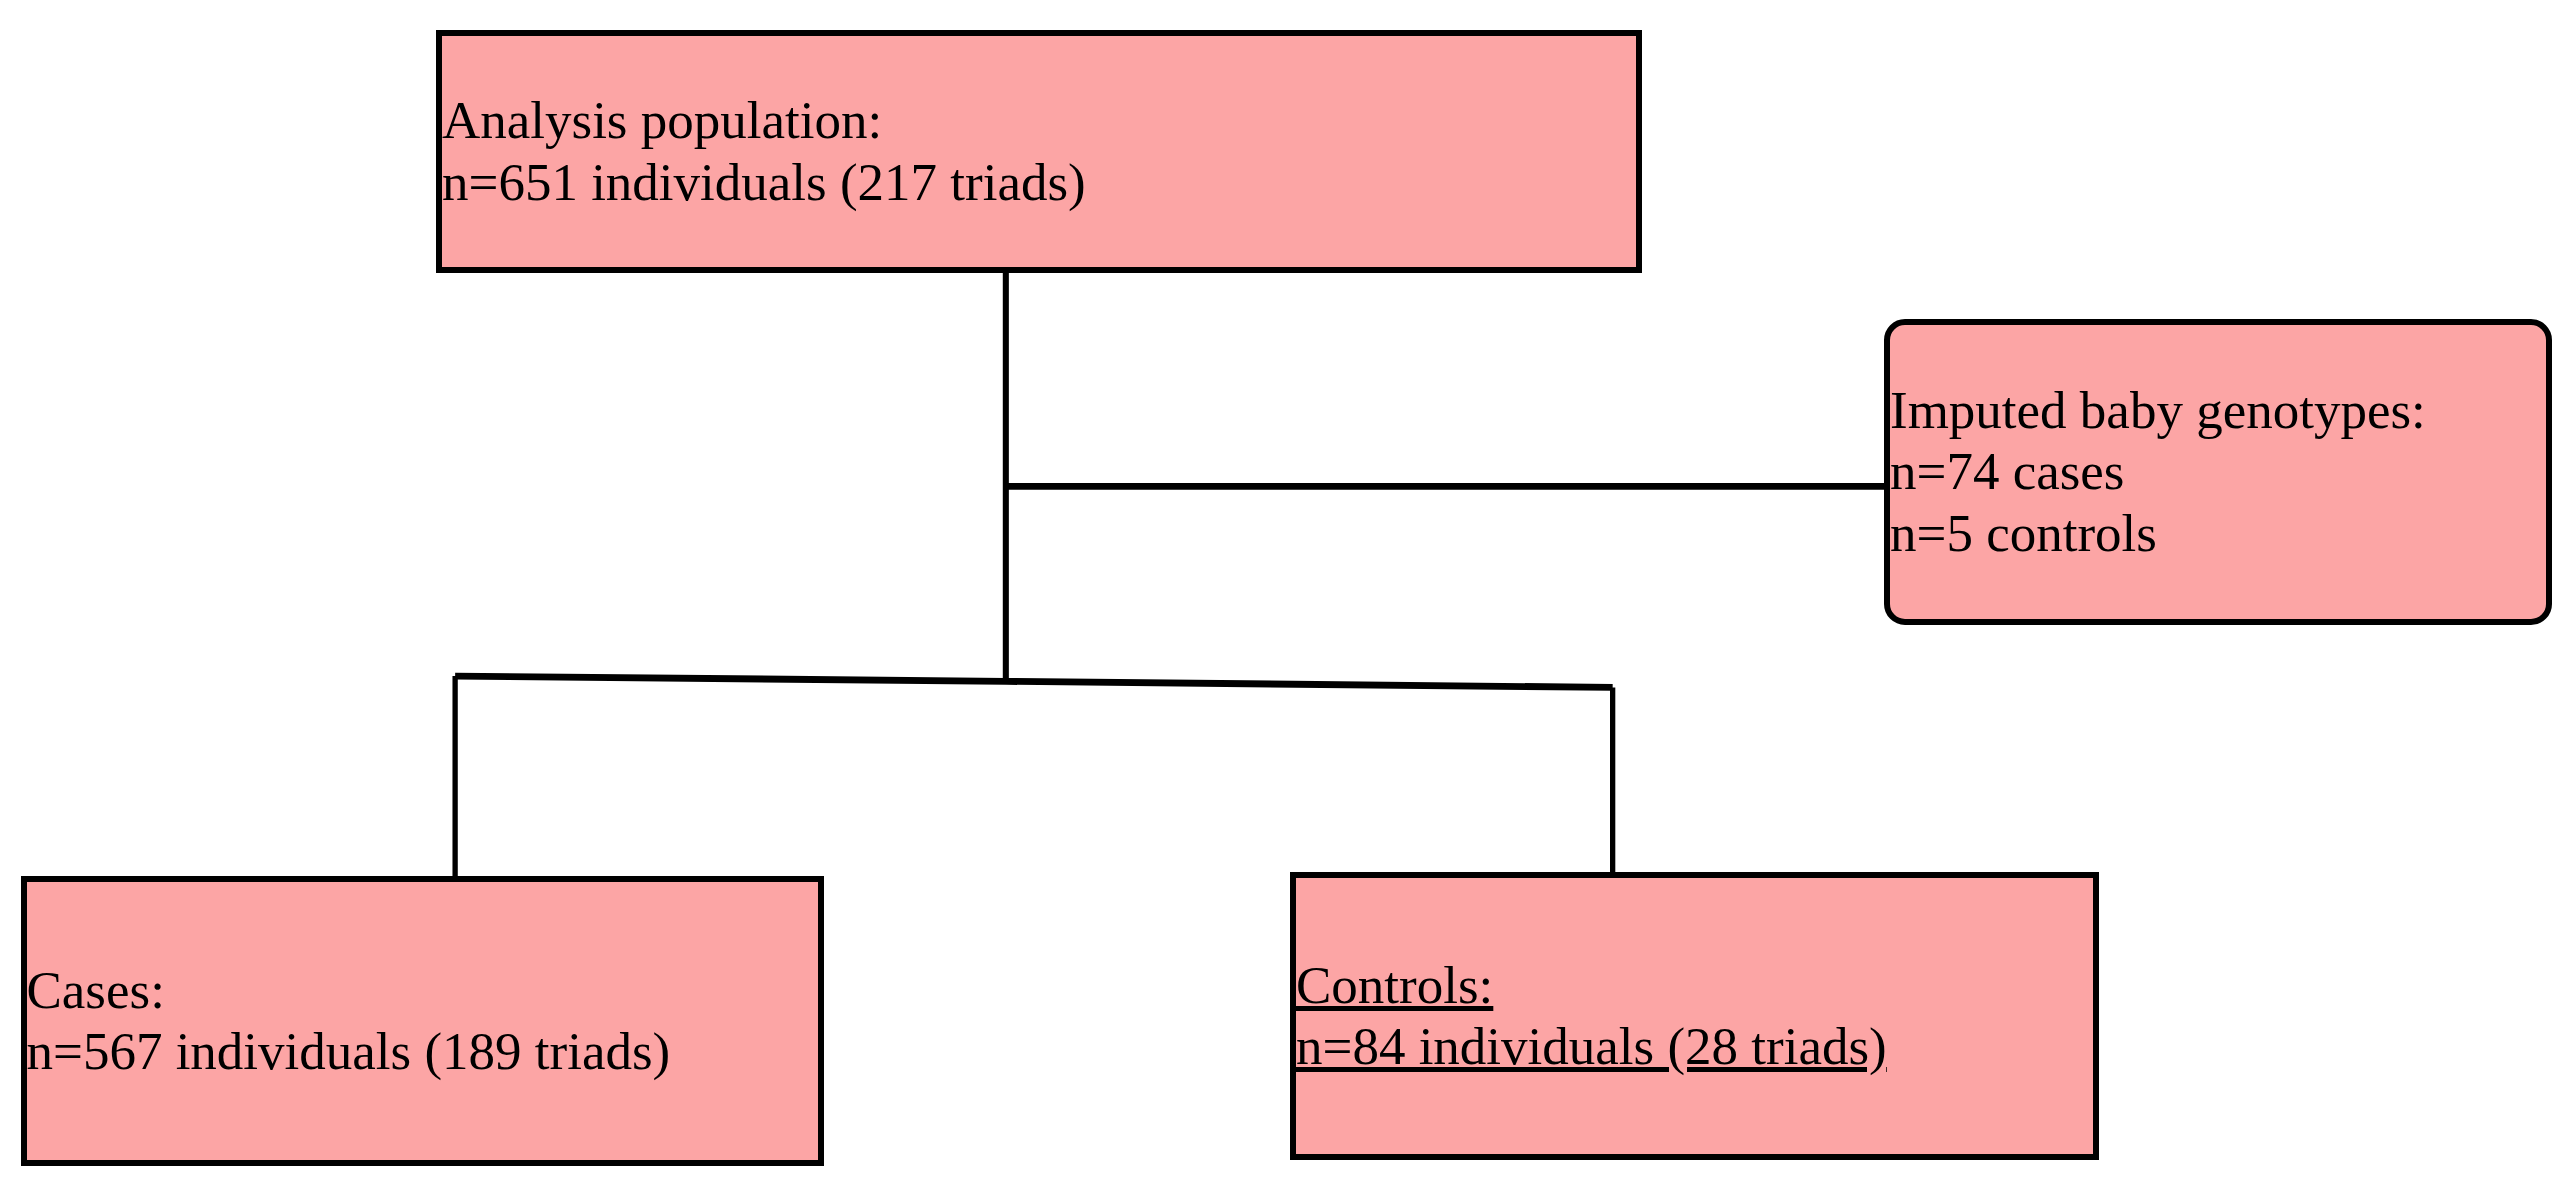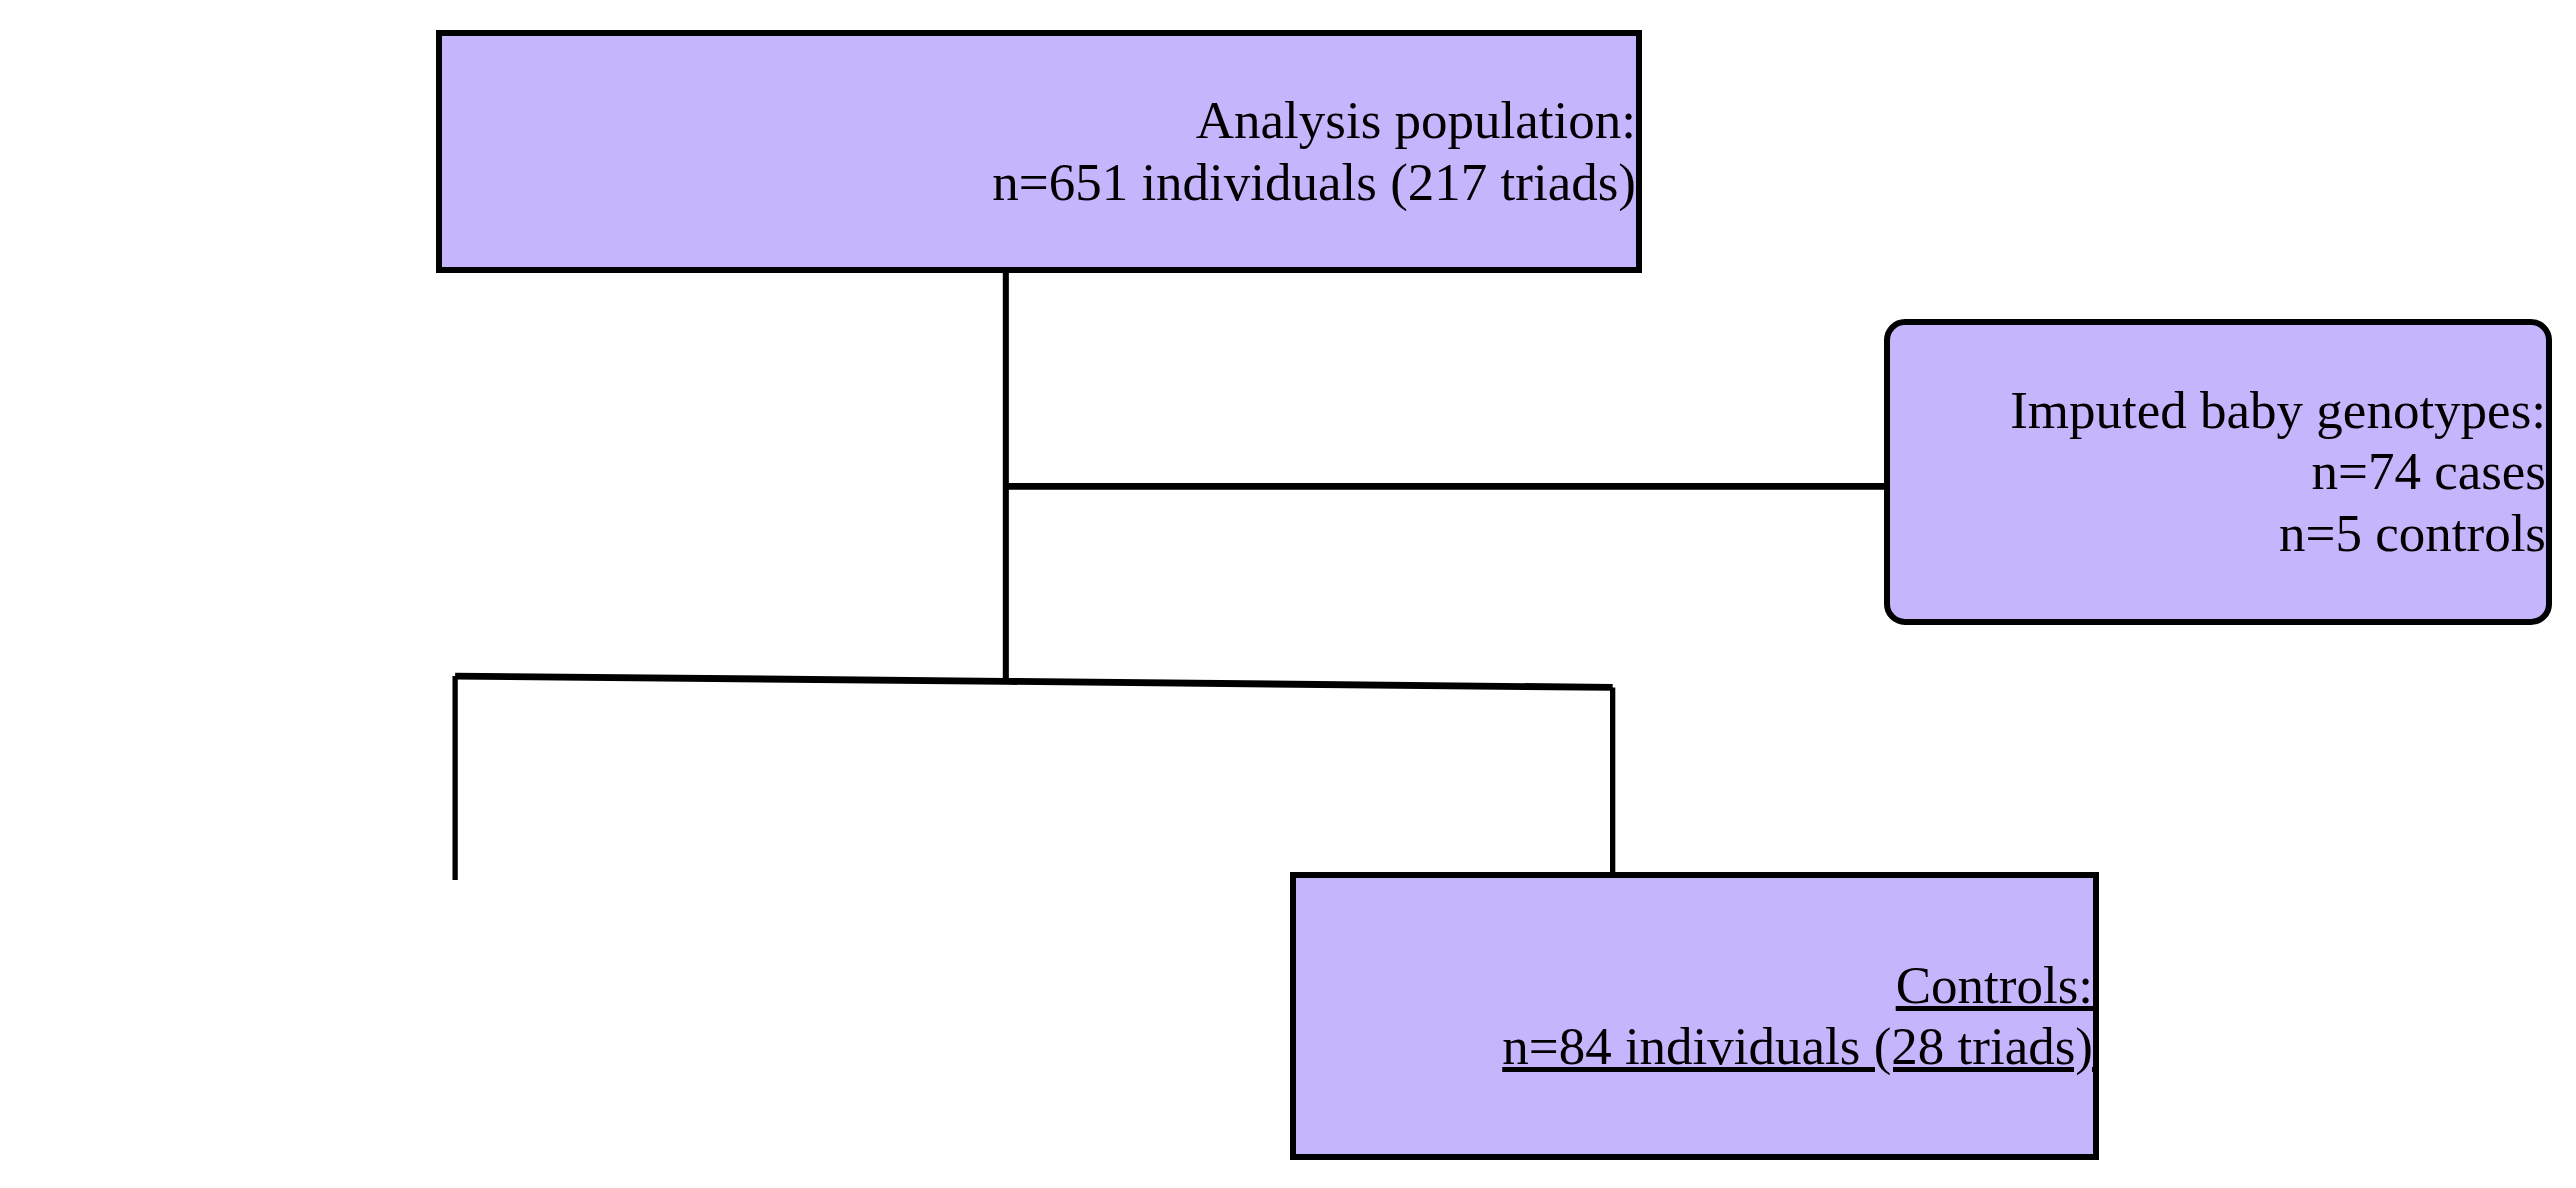--- a/index.html
+++ b/index.html
@@ -22,26 +22,26 @@
     height: 1189px;
   }
   svg.connectors {
     position: absolute;
     left: 0; top: 0;
     z-index: 1;
   }
   .box {
     position: absolute;
     box-sizing: border-box;
-    background: #c4b5fd;
+    background: #fca5a5;
     border: 6px solid #000000;
     display: flex;
     flex-direction: column;
     justify-content: center;
-    align-items: flex-end;
+    align-items: flex-start;
     text-align: center;
     z-index: 2;
   }
   .box-line {
     font-size: 53px;
     line-height: 1.16;
     white-space: nowrap;
   }
   .box-analysis  { left: 436px;  top: 30px;   width: 1206px; height: 243px; }
   .box-imputed   { left: 1884px; top: 319px;  width: 668px;  height: 306px; border-radius: 21px; }
@@ -70,20 +70,24 @@
     <div class="box-line">Analysis population:</div>
     <div class="box-line">n=651 individuals (217 triads)</div>
   </div>
 
   <div class="box box-imputed">
     <div class="box-line">Imputed baby genotypes:</div>
     <div class="box-line">n=74 cases</div>
     <div class="box-line">n=5 controls</div>
   </div>
 
+  <div class="box box-cases">
+    <div class="box-line">Cases:</div>
+    <div class="box-line">n=567 individuals (189 triads)</div>
+  </div>
 
   <div class="box box-controls">
     <div class="box-line">Controls:</div>
     <div class="box-line">n=84 individuals (28 triads)</div>
   </div>
 
 </div>
 
 
 </body></html>

